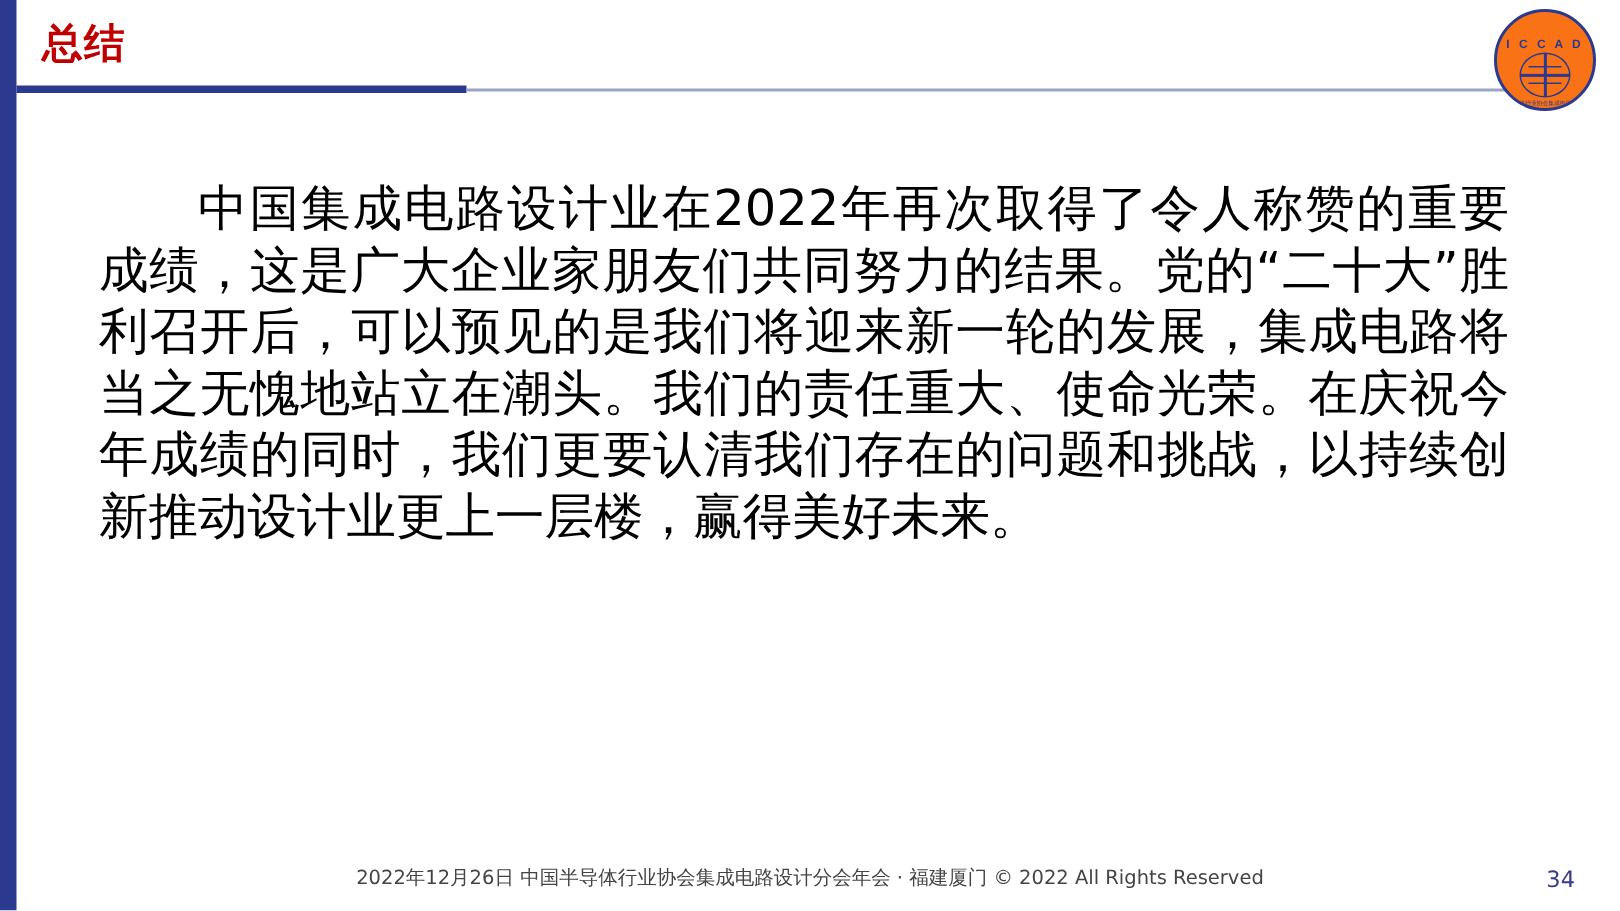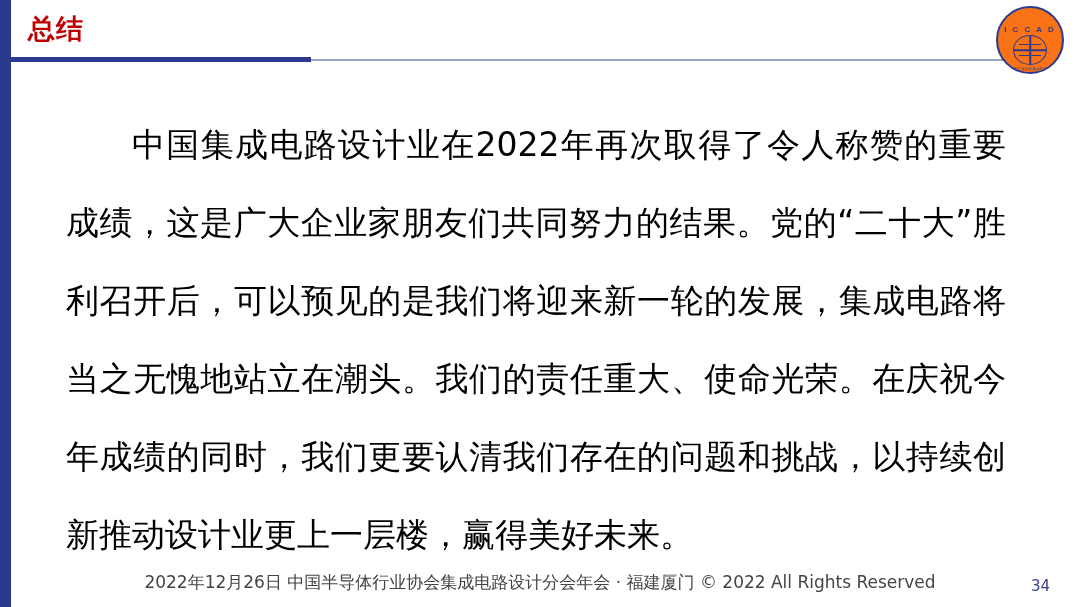--- a/index.html
+++ b/index.html
@@ -126,37 +126,37 @@
     color: #2b3a8f;
     line-height: 6px;
     margin-top: 1px;
     transform: scale(0.85);
     white-space: nowrap;
   }
   
   .body-text {
     position: absolute;
     left: 66px;
-    top: 106px;
+    top: 118px;
     width: 940px;
     font-size: 33px;
-    line-height: 78px;
+    line-height: 41px;
     color: #000000;
     text-indent: 66px;
     font-family: "DejaVu Sans", "Liberation Sans", sans-serif;
     text-align: justify;
   }
   
   .footer-text {
     position: absolute;
     left: 0;
     right: 0;
     bottom: 13px;
     text-align: center;
-    font-size: 17px;
+    font-size: 13px;
     color: #444444;
     font-family: "DejaVu Sans", "Liberation Sans", sans-serif;
   }
   .page-number {
     position: absolute;
     right: 30px;
     bottom: 12px;
     font-size: 15px;
     color: #3a3a8c;
     font-family: "DejaVu Sans", "Liberation Sans", sans-serif;

